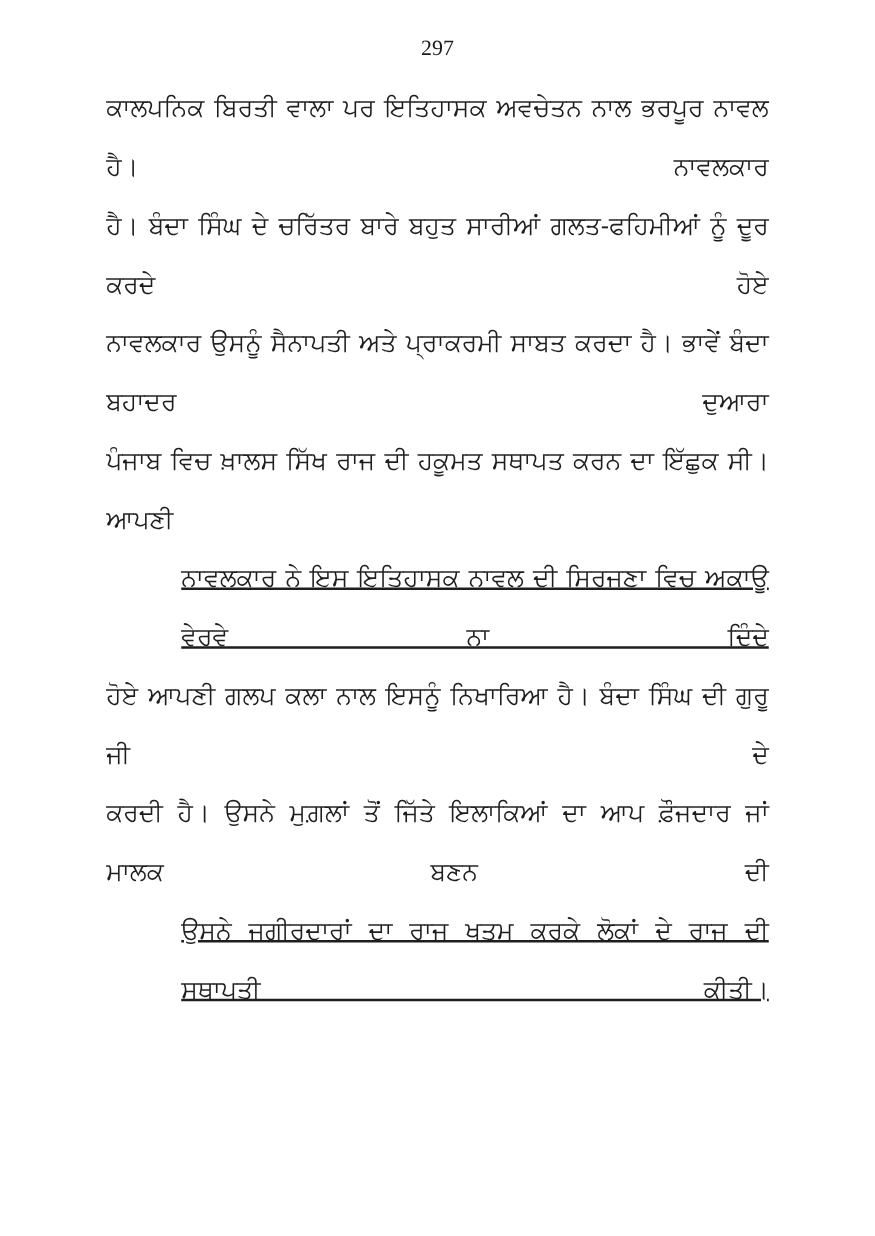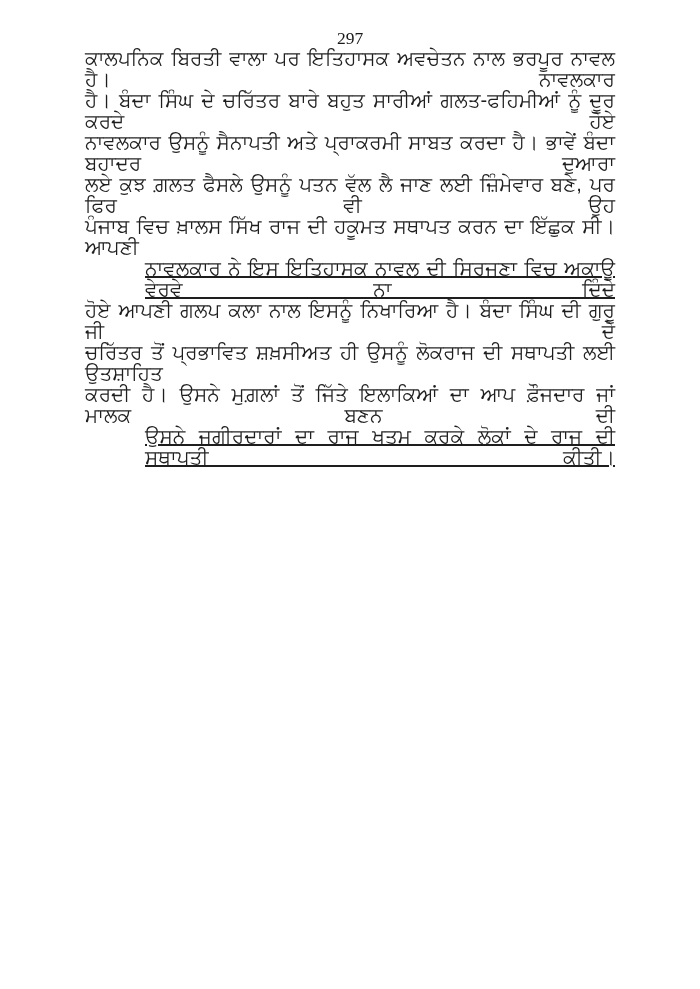--- a/index.html
+++ b/index.html
@@ -13,26 +13,27 @@
     box-sizing: border-box;
     padding: 28px 85px 0 85px;
     font-family: "Liberation Sans", "DejaVu Sans", sans-serif;
     overflow: hidden;
   }
   .page-number {
     text-align: center;
     font-family: "Liberation Serif", "DejaVu Serif", serif;
     font-size: 17.5px;
     line-height: 20px;
+    margin-bottom: 16px;
     color: #1a1a1a;
   }
   .body-text { width: 530px; }
   .line {
     font-size: 20px;
-    line-height: 21px;
+    line-height: 47px;
     text-align: justify;
     text-align-last: justify;
     word-spacing: 1px;
   }
   .line.para-end {
     text-align-last: left;
   }
   .line.first-indent {
     padding-left: 60px;
     text-decoration: underline;
@@ -44,28 +45,26 @@
 <div class="page">
 
   <div class="page-number">297</div>
 
   <div class="body-text">
 
     <div>
       <div class="line">ਕਾਲਪਨਿਕ ਬਿਰਤੀ ਵਾਲਾ ਪਰ ਇਤਿਹਾਸਕ ਅਵਚੇਤਨ ਨਾਲ ਭਰਪੂਰ ਨਾਵਲ ਹੈ। ਨਾਵਲਕਾਰ</div>
       <div class="line">ਹੈ। ਬੰਦਾ ਸਿੰਘ ਦੇ ਚਰਿੱਤਰ ਬਾਰੇ ਬਹੁਤ ਸਾਰੀਆਂ ਗਲਤ-ਫਹਿਮੀਆਂ ਨੂੰ ਦੂਰ ਕਰਦੇ ਹੋਏ</div>
       <div class="line">ਨਾਵਲਕਾਰ ਉਸਨੂੰ ਸੈਨਾਪਤੀ ਅਤੇ ਪ੍ਰਾਕਰਮੀ ਸਾਬਤ ਕਰਦਾ ਹੈ। ਭਾਵੇਂ ਬੰਦਾ ਬਹਾਦਰ ਦੁਆਰਾ</div>
-      <div class="line">ਲਏ ਕੁਝ ਗ਼ਲਤ ਫੈਸਲੇ ਉਸਨੂੰ ਪਤਨ ਵੱਲ ਲੈ ਜਾਣ ਲਈ ਜ਼ਿੰਮੇਵਾਰ ਬਣੇ, ਪਰ ਫਿਰ ਵੀ ਉਹ</div>
       <div class="line">ਪੰਜਾਬ ਵਿਚ ਖ਼ਾਲਸ ਸਿੱਖ ਰਾਜ ਦੀ ਹਕੂਮਤ ਸਥਾਪਤ ਕਰਨ ਦਾ ਇੱਛੁਕ ਸੀ। ਆਪਣੀ</div>
     </div>
 
     <div>
       <div class="line first-indent">ਨਾਵਲਕਾਰ ਨੇ ਇਸ ਇਤਿਹਾਸਕ ਨਾਵਲ ਦੀ ਸਿਰਜਣਾ ਵਿਚ ਅਕਾਊ ਵੇਰਵੇ ਨਾ ਦਿੰਦੇ</div>
       <div class="line">ਹੋਏ ਆਪਣੀ ਗਲਪ ਕਲਾ ਨਾਲ ਇਸਨੂੰ ਨਿਖਾਰਿਆ ਹੈ। ਬੰਦਾ ਸਿੰਘ ਦੀ ਗੁਰੂ ਜੀ ਦੇ</div>
-      <div class="line">ਚਰਿੱਤਰ ਤੋਂ ਪ੍ਰਭਾਵਿਤ ਸ਼ਖ਼ਸੀਅਤ ਹੀ ਉਸਨੂੰ ਲੋਕਰਾਜ ਦੀ ਸਥਾਪਤੀ ਲਈ ਉਤਸ਼ਾਹਿਤ</div>
       <div class="line">ਕਰਦੀ ਹੈ। ਉਸਨੇ ਮੁਗ਼ਲਾਂ ਤੋਂ ਜਿੱਤੇ ਇਲਾਕਿਆਂ ਦਾ ਆਪ ਫ਼ੌਜਦਾਰ ਜਾਂ ਮਾਲਕ ਬਣਨ ਦੀ</div>
     </div>
 
     <div>
       <div class="line first-indent">ਉਸਨੇ ਜਗੀਰਦਾਰਾਂ ਦਾ ਰਾਜ ਖਤਮ ਕਰਕੇ ਲੋਕਾਂ ਦੇ ਰਾਜ ਦੀ ਸਥਾਪਤੀ ਕੀਤੀ।</div>
 
     </div>
 
   </div>
 </div>

